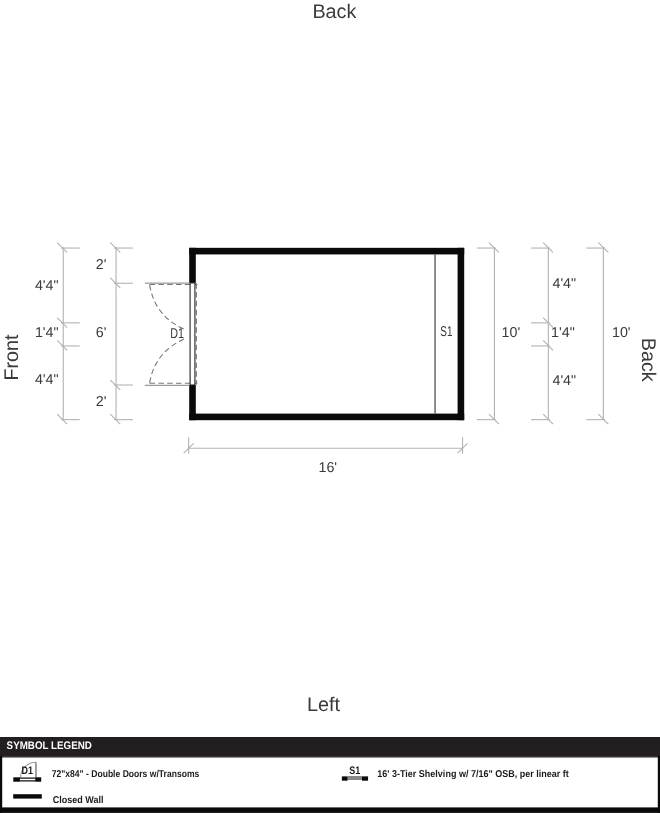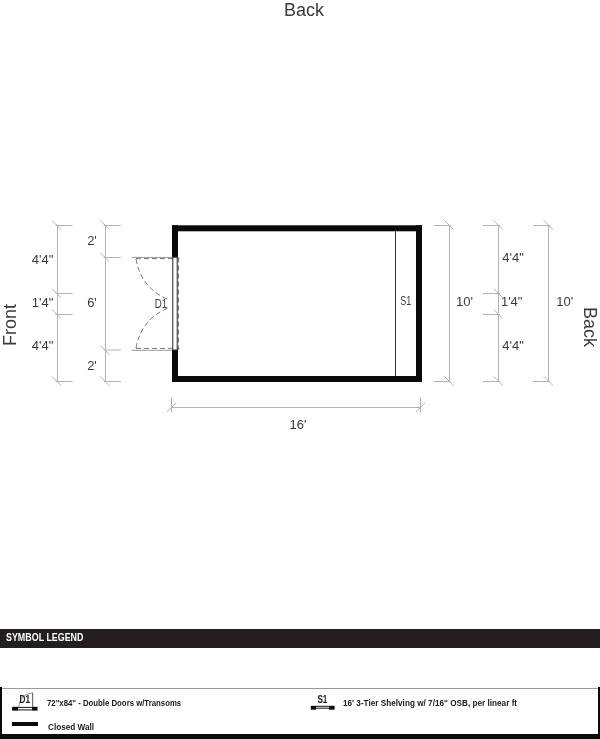--- a/index.html
+++ b/index.html
@@ -103,21 +103,21 @@
       <text x="513" y="262">4'4"</text>
       <text x="511.7" y="306">1'4"</text>
       <text x="513" y="350">4'4"</text>
       <text x="564.8" y="306">10'</text>
       <text x="298" y="428.8">16'</text>
       <text x="161" y="307.5" textLength="12.5" lengthAdjust="spacingAndGlyphs">D1</text>
       <text x="405.8" y="305" textLength="11" lengthAdjust="spacingAndGlyphs">S1</text>
     </g>
   </svg>
 
-  <div style="position:absolute;left:0;top:629px;width:600px;height:18.5px;background:#231f20;color:#fff;font-size:10px;font-weight:bold;line-height:18.5px;"><span style="margin-left:6px;display:inline-block;transform:scaleX(0.89);transform-origin:0 50%;">SYMBOL LEGEND</span></div>
+  <div style="position:absolute;left:0;top:670px;width:600px;height:18.5px;background:#231f20;color:#fff;font-size:10px;font-weight:bold;line-height:18.5px;"><span style="margin-left:6px;display:inline-block;transform:scaleX(0.89);transform-origin:0 50%;">SYMBOL LEGEND</span></div>
   <div style="position:absolute;left:0;top:687.5px;width:600px;height:0;border-top:1px solid #999;"></div>
   <div style="position:absolute;left:0;top:686.5px;width:2px;height:52px;background:#0a0a0a;"></div>
   <div style="position:absolute;left:598px;top:686.5px;width:2px;height:52px;background:#0a0a0a;"></div>
   <div style="position:absolute;left:0;top:734.3px;width:600px;height:4.3px;background:#0a0a0a;"></div>
 
   <svg width="30" height="22" style="position:absolute;left:10px;top:690px;">
     <path d="M8.7,16.9 A14,14 0 0 1 22.7,2.9" fill="none" stroke="#999" stroke-width="1"></path>
     <line x1="22.7" y1="2.9" x2="22.7" y2="16.9" stroke="#555" stroke-width="1"></line>
     <rect x="2.2" y="16.9" width="25.2" height="3.5" fill="#fff" stroke="none"></rect>
     <line x1="2.2" y1="17.4" x2="27.4" y2="17.4" stroke="#111" stroke-width="1"></line>

